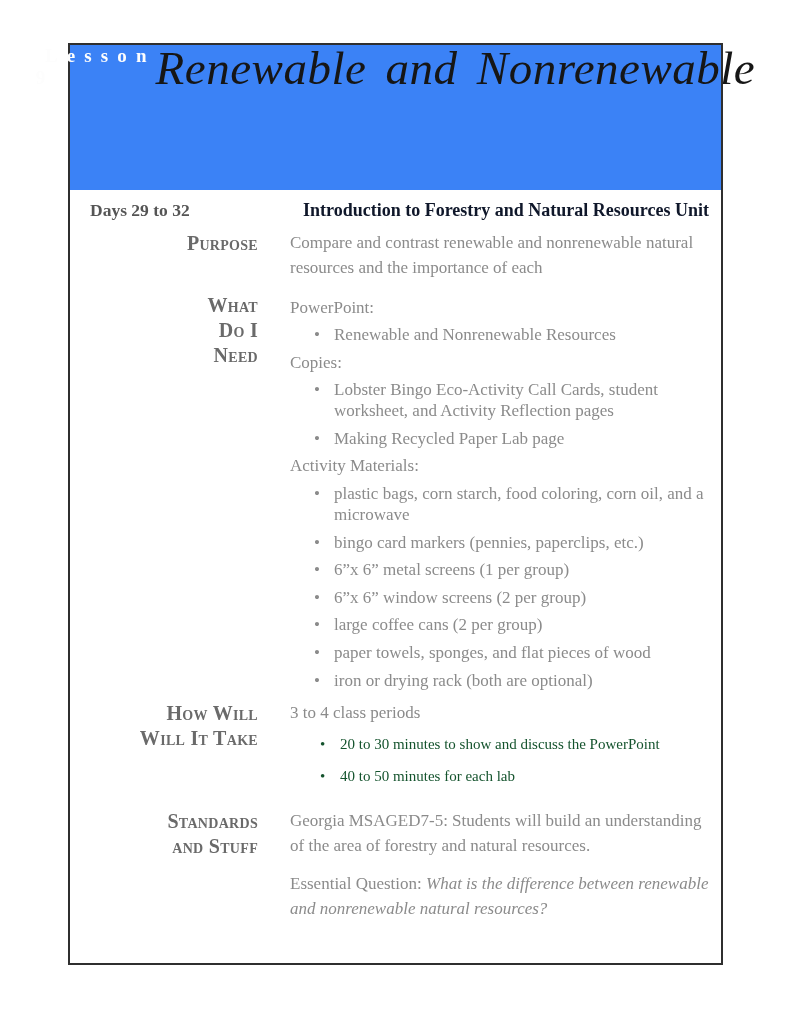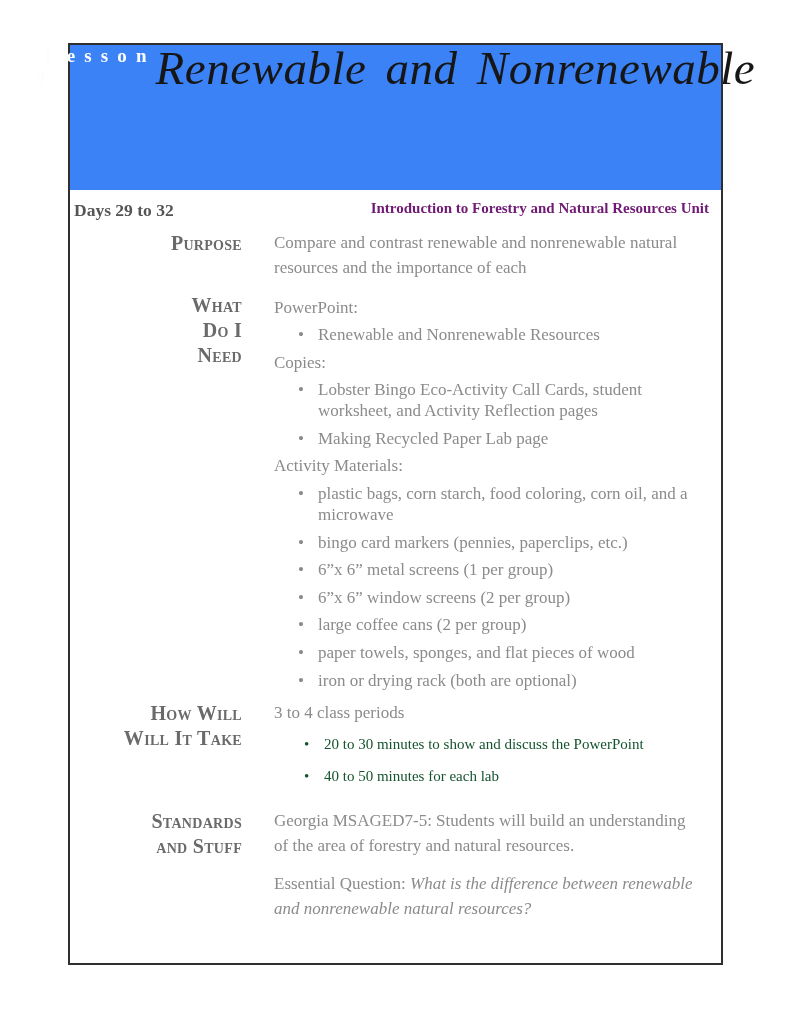--- a/index.html
+++ b/index.html
@@ -45,21 +45,21 @@
     font-style: italic;
     font-weight: normal;
     font-size: 47px;
     letter-spacing: 0.5px;
     word-spacing: 7px;
     line-height: 1;
     white-space: nowrap;
   }
   
   .content {
-    padding: 10px 12px 8px 4px;
+    padding: 10px 12px 8px 20px;
     border-radius: 8px;
   }
   .row {
     display: flex;
     align-items: flex-start;
   }
   .label-col {
     width: 168px;
     flex: none;
     text-align: right;
@@ -83,23 +83,23 @@
     flex: none;
     text-align: left;
     color: #555555;
     font-weight: bold;
     font-size: 17.5px;
   }
   .unit-title {
     flex: 1;
     margin-left: 32px;
     text-align: right;
-    color: #701a75;
-    font-weight: bold;
-    font-size: 15px;
+    color: #0f172a;
+    font-weight: bold;
+    font-size: 18px;
     white-space: nowrap;
   }
   .row-purpose { margin-bottom: 12px; }
   .row-materials { margin-bottom: 4px; }
   .row-duration { margin-bottom: 10px; }
 
   .para {
     line-height: 1.47;
     max-width: 424px;
   }

